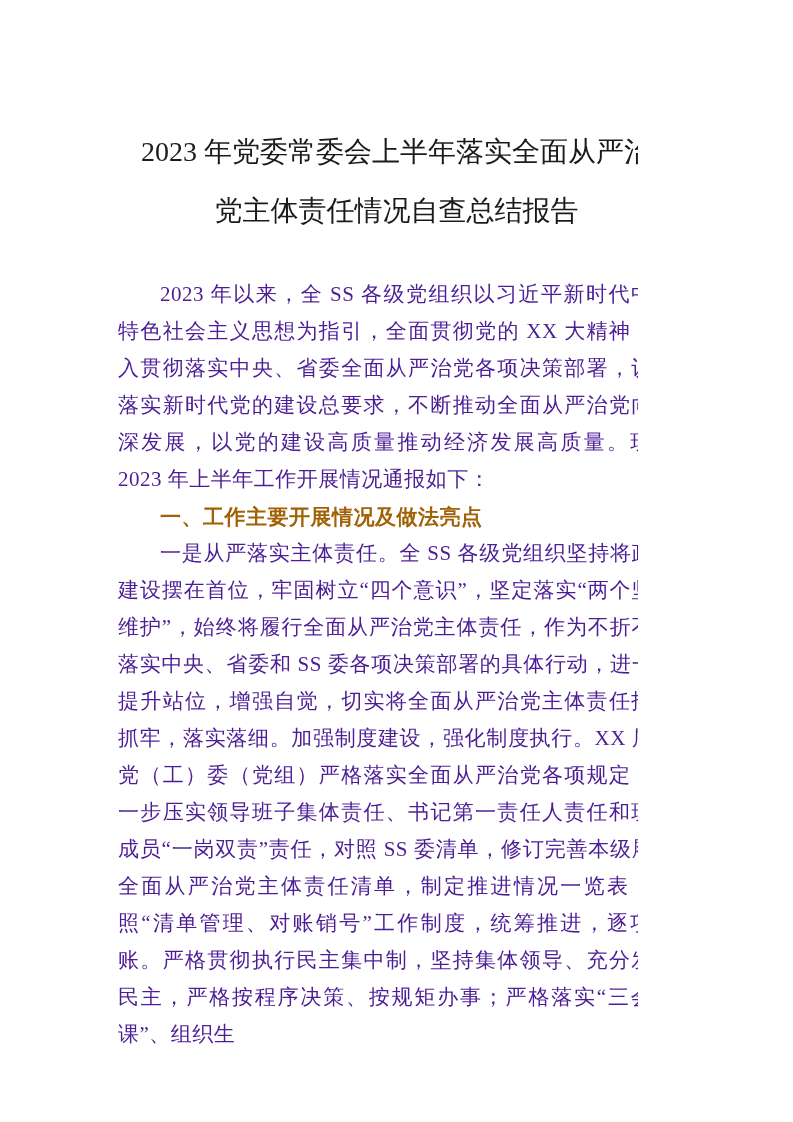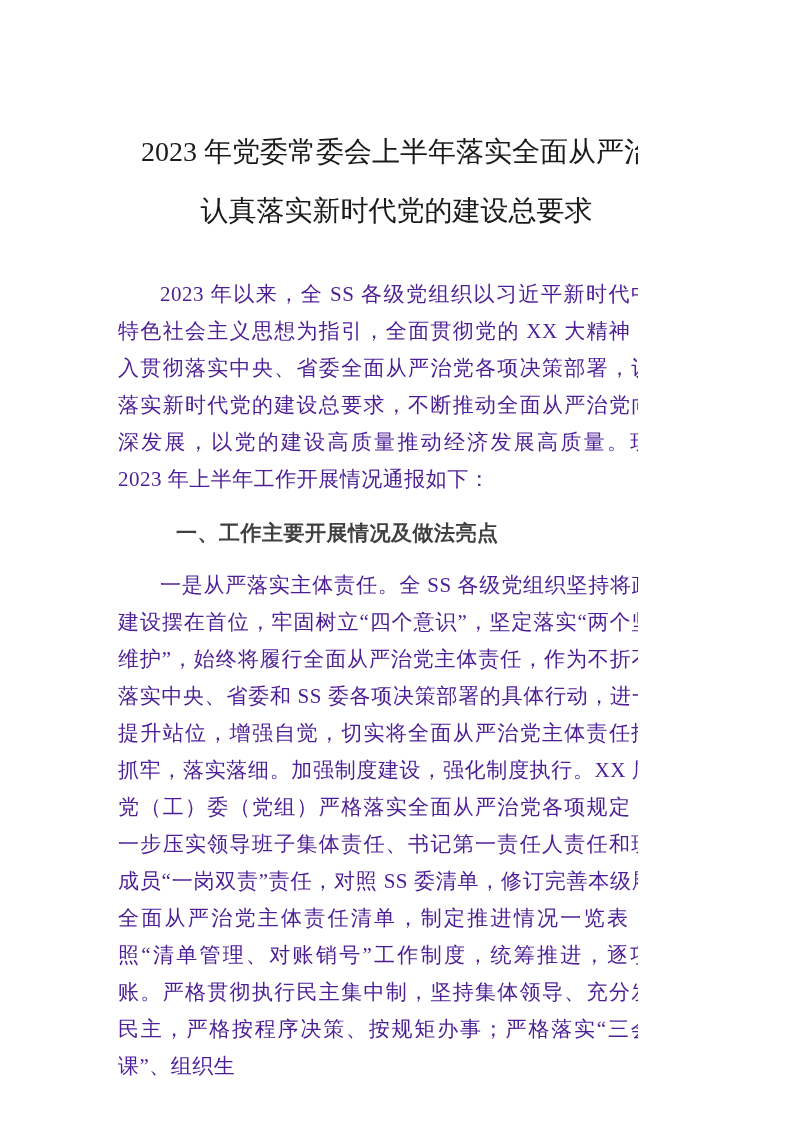--- a/index.html
+++ b/index.html
@@ -40,40 +40,40 @@
     line-height: 37px;
     letter-spacing: 0.5px;
     text-align: justify;
     text-indent: 2em;
     color: #4c1d95;
   }
   .para.first {
     margin-top: 36px;
   }
   .heading {
-    margin: 16px;
+    margin: 0;
     font-family: "Liberation Sans", "DejaVu Sans", sans-serif;
     font-weight: 700;
     font-size: 21px;
     line-height: 37px;
     letter-spacing: 0.5px;
     text-indent: 2em;
     text-align: justify;
-    color: #404040;
+    color: #a16207;
   }
 </style>
 </head>
 <body>
 
 <div class="page">
   <div class="doc-content">
 
     <h1 class="doc-title">
       <span class="title-line">2023 年党委常委会上半年落实全面从严治</span>
-      <span class="title-line">认真落实新时代党的建设总要求</span>
+      <span class="title-line">党主体责任情况自查总结报告</span>
     </h1>
 
     <p class="para first">2023 年以来，全 SS 各级党组织以习近平新时代中国特色社会主义思想为指引，全面贯彻党的 XX 大精神，深入贯彻落实中央、省委全面从严治党各项决策部署，认真落实新时代党的建设总要求，不断推动全面从严治党向纵深发展，以党的建设高质量推动经济发展高质量。现将 2023 年上半年工作开展情况通报如下：</p>
 
     <h2 class="heading">一、工作主要开展情况及做法亮点</h2>
 
     <p class="para">一是从严落实主体责任。全 SS 各级党组织坚持将政治建设摆在首位，牢固树立“四个意识”，坚定落实“两个坚决维护”，始终将履行全面从严治党主体责任，作为不折不扣落实中央、省委和 SS 委各项决策部署的具体行动，进一步提升站位，增强自觉，切实将全面从严治党主体责任扛稳抓牢，落实落细。加强制度建设，强化制度执行。XX 属各党（工）委（党组）严格落实全面从严治党各项规定，进一步压实领导班子集体责任、书记第一责任人责任和班子成员“一岗双责”责任，对照 SS 委清单，修订完善本级履行全面从严治党主体责任清单，制定推进情况一览表，按照“清单管理、对账销号”工作制度，统筹推进，逐项销账。严格贯彻执行民主集中制，坚持集体领导、充分发扬民主，严格按程序决策、按规矩办事；严格落实“三会一课”、组织生</p>
 
   </div>
 </div>

